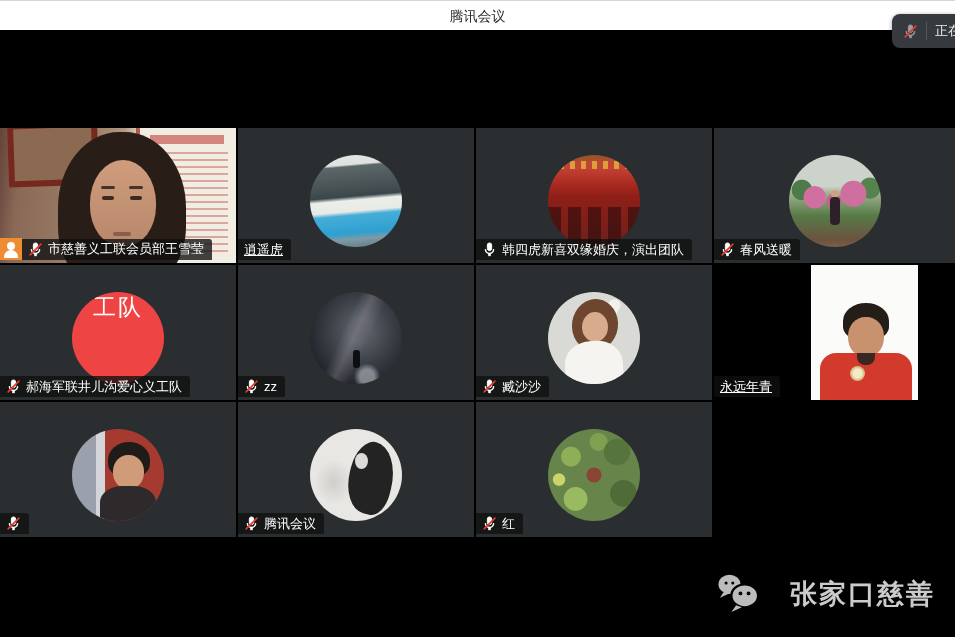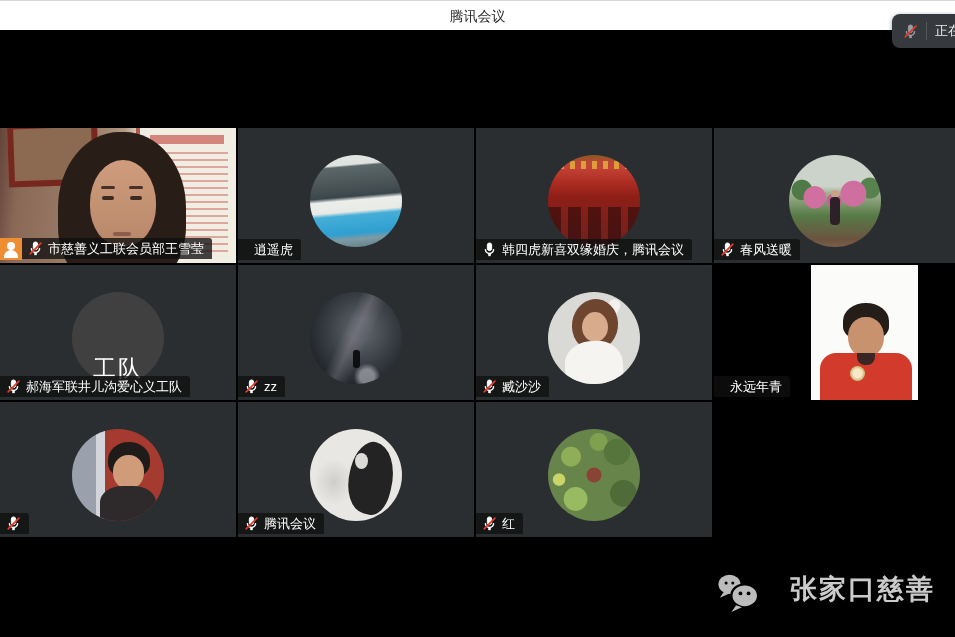--- a/index.html
+++ b/index.html
@@ -36,28 +36,28 @@
   
   .grid{
     position:absolute;top:128px;left:0;width:955px;height:409px;
     display:grid;grid-template-columns:236px 236px 236px 241px;
     grid-template-rows:135px 135px 135px;gap:2px;background:#000;
   }
   .tile{position:relative;background:#2b2e31;overflow:hidden;}
   .tile.active{box-shadow:inset 0 0 0 1px #25a55b;}
   
   .nameplate{
-    position:absolute;left:0;bottom:3px;display:flex;align-items:flex-start;z-index:3;
+    position:absolute;left:0;bottom:3px;display:flex;align-items:center;z-index:3;
   }
   .plate{
     height:21px;background:rgba(16,16,16,.78);color:#fff;font-size:13px;
     display:flex;align-items:center;gap:5px;padding:0 8px 0 6px;border-radius:0 3px 0 0;
     white-space:nowrap;
   }
-  .plate.no-icon{padding-left:16px;}
+  .plate.no-icon{padding-left:6px;text-decoration:underline;}
   .badge{
     width:22px;height:22px;background:#ee8d31;flex:none;position:relative;
   }
   .badge .head{position:absolute;left:7px;top:4px;width:8px;height:8px;border-radius:50%;background:#fff;}
   .badge .bodyp{position:absolute;left:4px;top:12px;width:14px;height:8px;border-radius:7px 7px 0 0;background:#fff;}
   .micwrap{width:15px;height:15px;flex:none;display:flex;}
   
   .avatar{
     position:absolute;left:50%;top:27px;width:92px;height:92px;margin-left:-46px;
     border-radius:50%;overflow:hidden;
@@ -73,21 +73,21 @@
     background:
       radial-gradient(circle at 28% 46%,#d06fa0 0 13%,rgba(0,0,0,0) 14%),
       radial-gradient(circle at 70% 42%,#cf6f9f 0 15%,rgba(0,0,0,0) 16%),
       radial-gradient(circle at 49% 50%,#c2648f 0 11%,rgba(0,0,0,0) 12%),
       radial-gradient(circle at 14% 38%,#4e7a48 0 10%,rgba(0,0,0,0) 11%),
       radial-gradient(circle at 88% 36%,#55824d 0 10%,rgba(0,0,0,0) 11%),
       linear-gradient(180deg,#ccd3cb 0 34%,#9fb08f 42%,#567a46 66%,#6c5340 92%,#7a5f49 100%);
   }
   .fig-body{position:absolute;left:50%;top:42px;width:10px;height:28px;margin-left:-5px;background:#2d2029;border-radius:4px;}
   .fig-head{position:absolute;left:50%;top:35px;width:8px;height:8px;margin-left:-4px;background:#caa286;border-radius:50%;}
-  .av-initials{background:#404040;display:flex;align-items:flex-end;justify-content:center;}
+  .av-initials{background:#ef4444;display:flex;align-items:flex-start;justify-content:center;}
   .av-initials span{color:#fff;font-size:23px;letter-spacing:2px;}
   .av-night{
     background:
       radial-gradient(circle at 62% 92%,rgba(205,205,212,.55) 0 7%,rgba(0,0,0,0) 13%),
       linear-gradient(115deg,rgba(0,0,0,0) 38%,rgba(170,160,175,.30) 48%,rgba(0,0,0,0) 60%),
       radial-gradient(ellipse at 55% 42%,#565b63 0 16%,#3a3f45 45%,#1f2329 78%);
   }
   .night-man{position:absolute;left:47%;top:58px;width:7px;height:18px;background:#0d0f12;border-radius:3px;}
   .av-portrait{background:#d9d9d5;}
   .p-hair{position:absolute;left:24px;top:7px;width:46px;height:52px;background:#6e4630;border-radius:50%;transform:rotate(8deg);}
@@ -139,21 +139,21 @@
   .vl-zip{position:absolute;left:110px;top:76px;width:2px;height:59px;background:#cbbdb4;}
   .video-young{position:absolute;inset:0;background:#000;}
   .vy-strip{position:absolute;left:97px;top:0;width:107px;height:135px;background:#fbfbfa;}
   .vy-hair{position:absolute;left:129px;top:38px;width:46px;height:36px;background:#241d18;border-radius:50% 50% 34% 34%;}
   .vy-face{position:absolute;left:134px;top:52px;width:36px;height:40px;background:#c9926e;border-radius:48%;}
   .vy-vest{position:absolute;left:106px;top:88px;width:92px;height:47px;background:#d23a2c;border-radius:16px 16px 0 0;}
   .vy-collar{position:absolute;left:143px;top:88px;width:18px;height:12px;background:#3a2724;border-radius:0 0 8px 8px;}
   .vy-emblem{position:absolute;left:136px;top:101px;width:15px;height:15px;border-radius:50%;
     background:radial-gradient(circle at 50% 50%,#f5e9c8 0 40%,#d8c289 60%,#b59a5d 100%);}
   
-  .watermark{position:absolute;right:20px;bottom:20px;display:flex;gap:28px;z-index:2;margin-top:38px;}
+  .watermark{position:absolute;right:20px;bottom:20px;display:flex;align-items:center;gap:28px;z-index:2;margin-top:38px;}
   .watermark .wm-text{color:#cbcbcb;font-size:27px;font-weight:bold;letter-spacing:2px;}
 </style>
 </head>
 <body>
 
 <svg width="0" height="0" style="position:absolute">
   <defs>
     <g id="mic-shape">
       <rect x="5.7" y="1" width="4.6" height="8.2" rx="2.3"></rect>
       <path d="M3.6 7.6 a4.4 4.6 0 0 0 8.8 0" fill="none" stroke-width="1.5"></path>
@@ -228,21 +228,21 @@
 
   <div class="tile">
     <div class="avatar av-store"></div>
     <div class="nameplate">
       <span class="plate">
         <span class="micwrap">
           <svg viewBox="0 0 16 16" width="15" height="15" fill="#fff" stroke="#fff">
               <use href="#mic-shape"></use>
             </svg>
         </span>
-        <span>韩四虎新喜双缘婚庆，腾讯会议</span>
+        <span>韩四虎新喜双缘婚庆，演出团队</span>
       </span>
     </div>
   </div>
 
   <div class="tile">
     <div class="avatar av-blossom">
       <div class="fig-head"></div>
         <div class="fig-body"></div>
     </div>
     <div class="nameplate">

